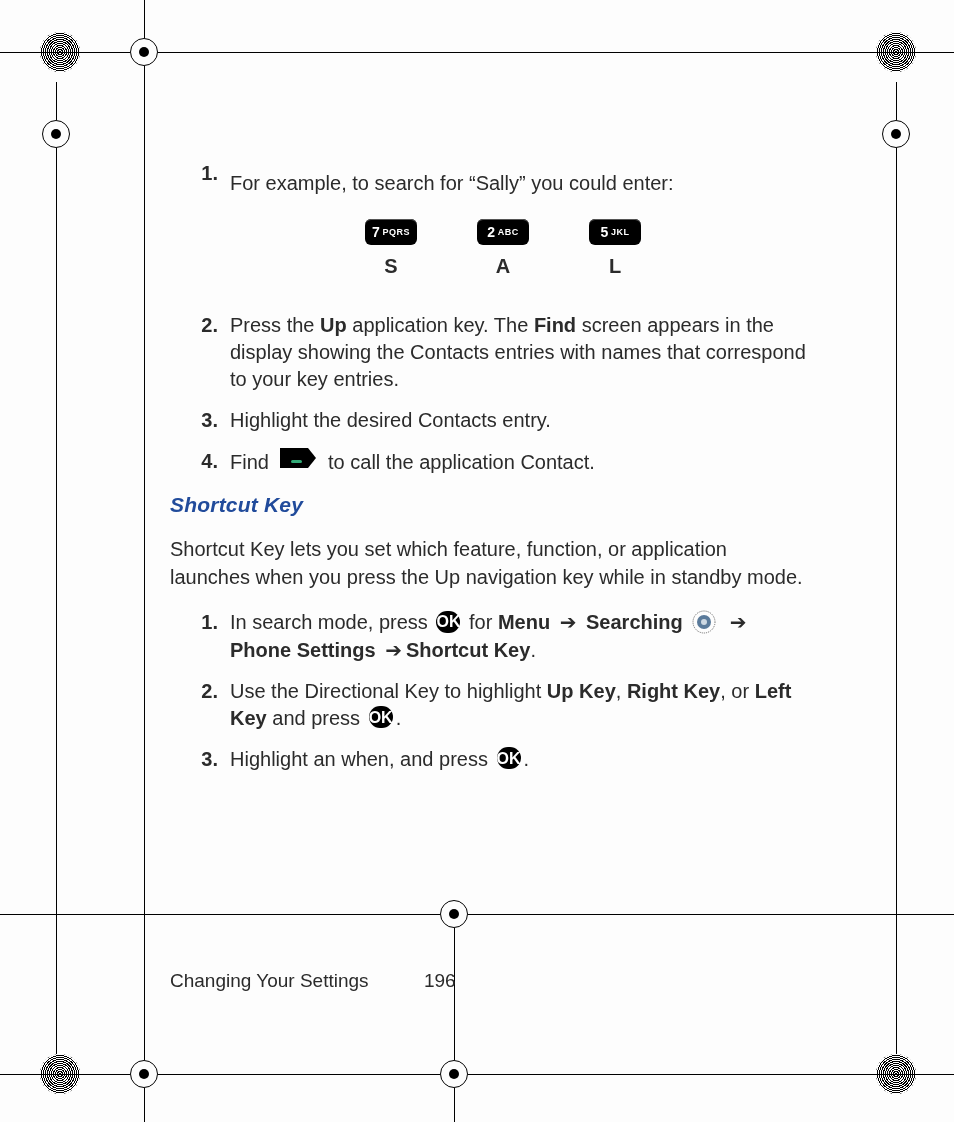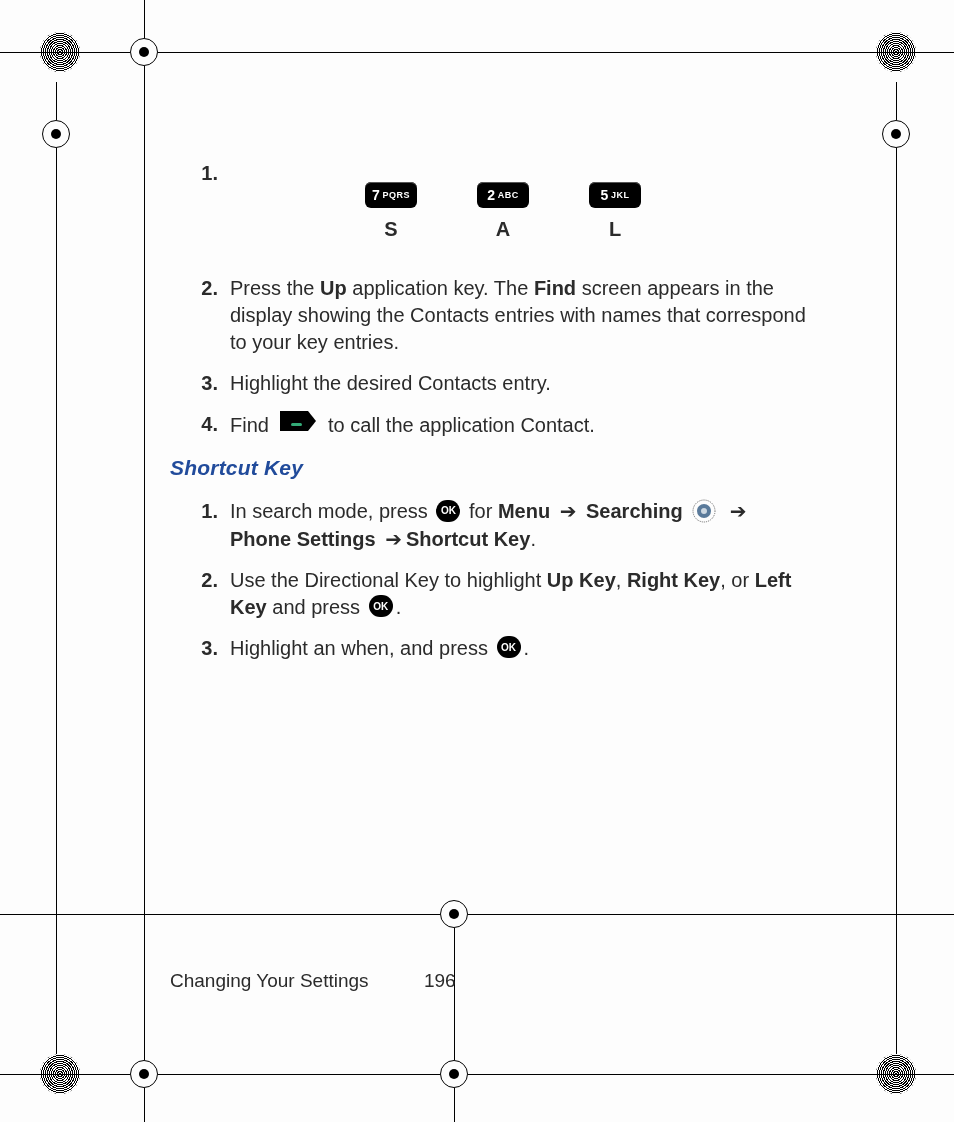--- a/index.html
+++ b/index.html
@@ -59,21 +59,21 @@
     width:52px;height:26px;border-radius:6px;background:#000;color:#fff;
     display:flex;align-items:center;justify-content:center;
     font-size:9px;font-weight:700;letter-spacing:0.5px;
     box-shadow:0 1px 0 #555 inset;
   }
   .phonekey .big{font-size:14px;margin-right:2px;}
   .keyletter{font-weight:700;font-size:20px;}
   .okkey{
     display:inline-flex;align-items:center;justify-content:center;
     width:24px;height:22px;border-radius:11px;background:#000;color:#fff;
-    font-size:10px;font-weight:700;vertical-align:middle;
+    font-size:16px;font-weight:700;vertical-align:middle;
     position:relative;top:-2px;margin:0 3px;
   }
   .callkey{
     display:inline-block;vertical-align:middle;position:relative;top:-2px;margin:0 4px;
   }
   .gearico{
     display:inline-flex;align-items:center;justify-content:center;
     width:26px;height:26px;vertical-align:middle;margin:0 3px;
     position:relative;top:-2px;
   }
@@ -143,20 +143,21 @@
 <div class="vline" style="left:454px;top:928px;height:132px;"></div>
 <div class="vline" style="left:454px;top:1088px;height:34px;"></div>
 
 <div class="page">
 
 
   <ol class="steps">
     <li>
       <div class="num">1.</div>
       <div class="body">
+        <div class="subpara">For example, to search for “Sally” you could enter:</div>
 
         <div class="keyrow">
           <div class="keycol">
             <div class="phonekey">
               <span class="big">7</span>
               <span>PQRS</span>
             </div>
             <div class="keyletter">S</div>
           </div>
           <div class="keycol">
@@ -199,20 +200,21 @@
             <rect x="13" y="14" width="11" height="3" rx="1.5" fill="#3a7"></rect>
           </svg>
         </span>
         <span> to call the application Contact.</span>
       </div>
     </li>
   </ol>
 
   <div class="h-blue italic" style="margin-top:8px;">Shortcut Key</div>
 
+  <div class="intro">Shortcut Key lets you set which feature, function, or application launches when you press the Up navigation key while in standby mode.</div>
 
   <ol class="steps">
     <li>
       <div class="num">1.</div>
       <div class="body">
         <span>In search mode, press </span>
         <span class="okkey">OK</span>
         <span> for </span>
         <b>Menu</b>
         <span class="arrow">➔</span>

